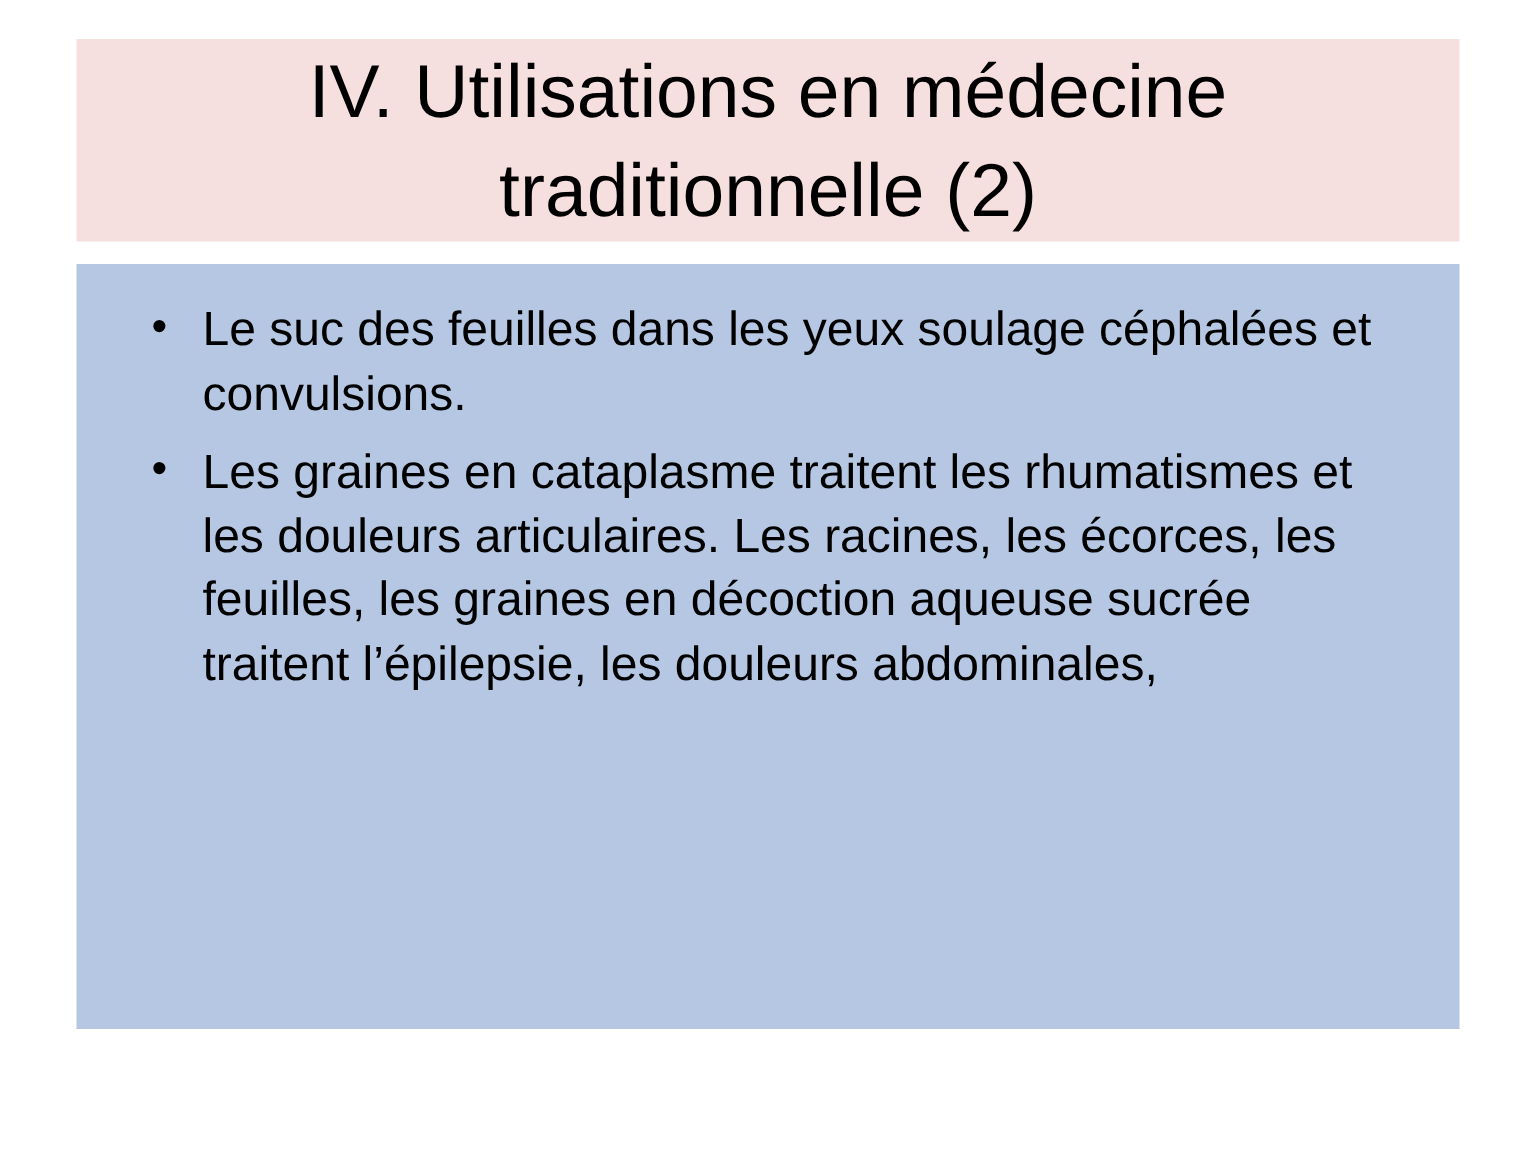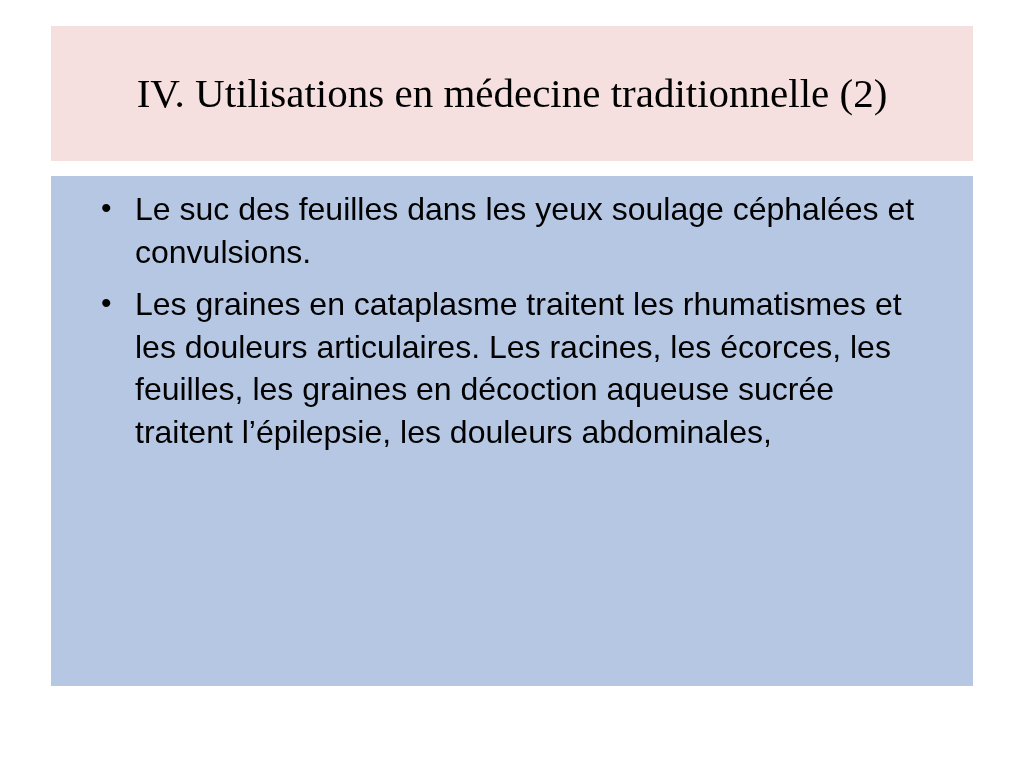--- a/index.html
+++ b/index.html
@@ -27,37 +27,37 @@
     height: 135px;
     background: #f6dfdf;
     display: flex;
     align-items: center;
     justify-content: center;
     box-sizing: border-box;
     padding: 0 10px;
   }
 
   .title-text {
-    font-family: Liberation Serif, serif;
-    font-size: 41px;
+    font-family: Liberation Sans, sans-serif;
+    font-size: 50px;
     line-height: 1.32;
     color: #000000;
     text-align: center;
     font-weight: 400;
   }
 
   .body-box {
     position: absolute;
     left: 51px;
     top: 176px;
     width: 922px;
     height: 510px;
     background: #b5c7e2;
     box-sizing: border-box;
-    padding: 12px 36px 0 36px;
+    padding: 22px 36px 0 36px;
   }
 
   .bullet-list {
     list-style: none;
     margin: 0;
     padding: 0;
   }
 
   .bullet-item {
     position: relative;

